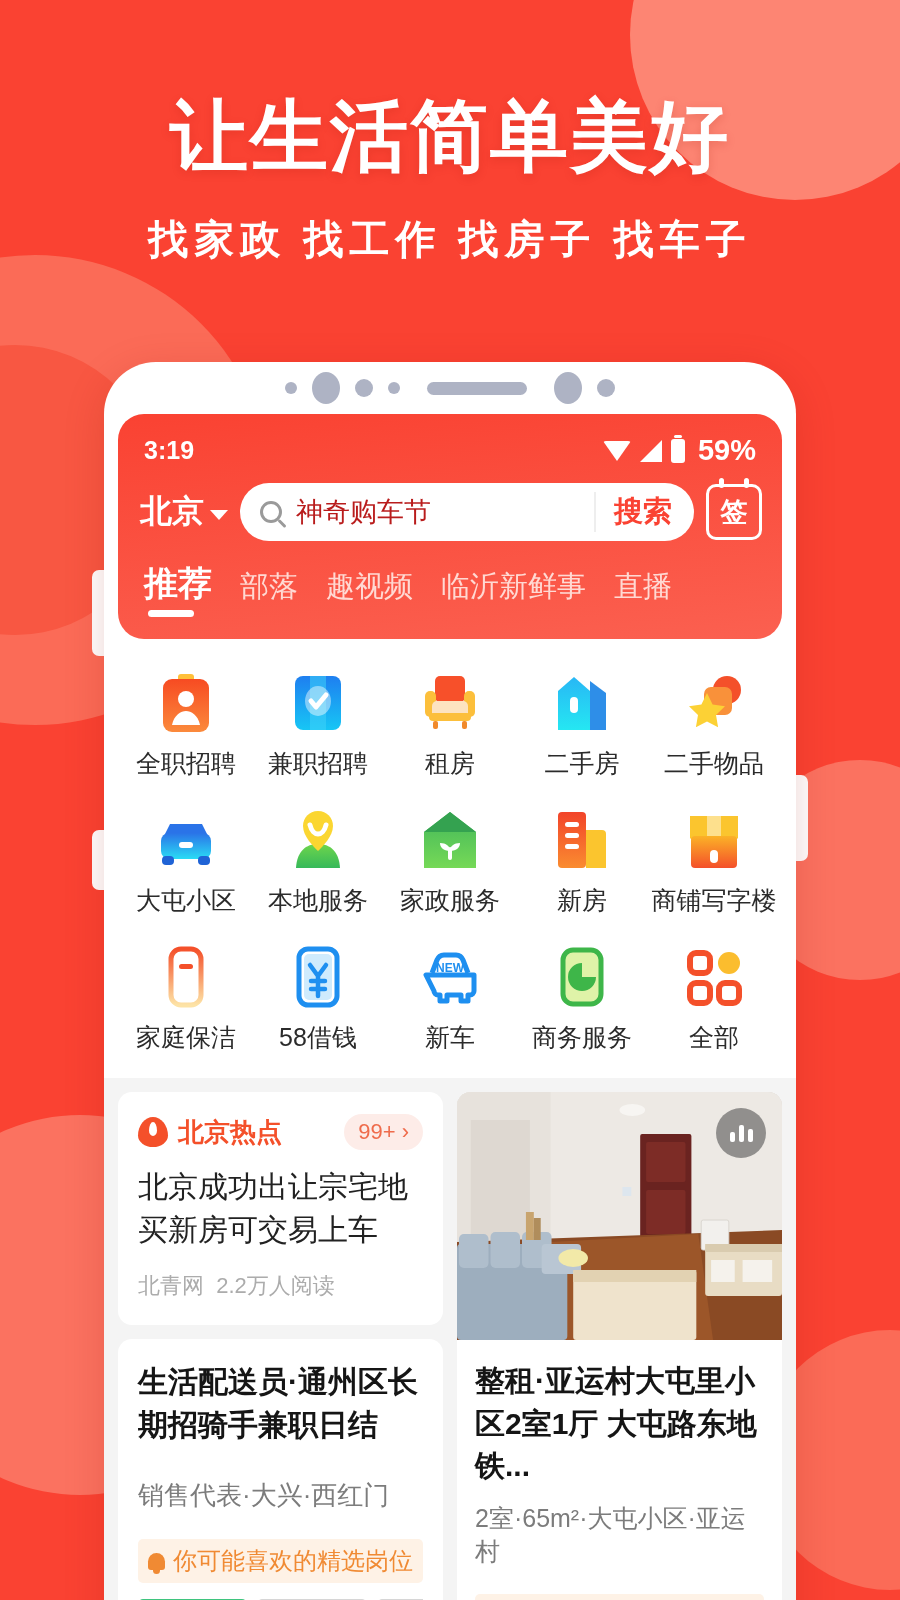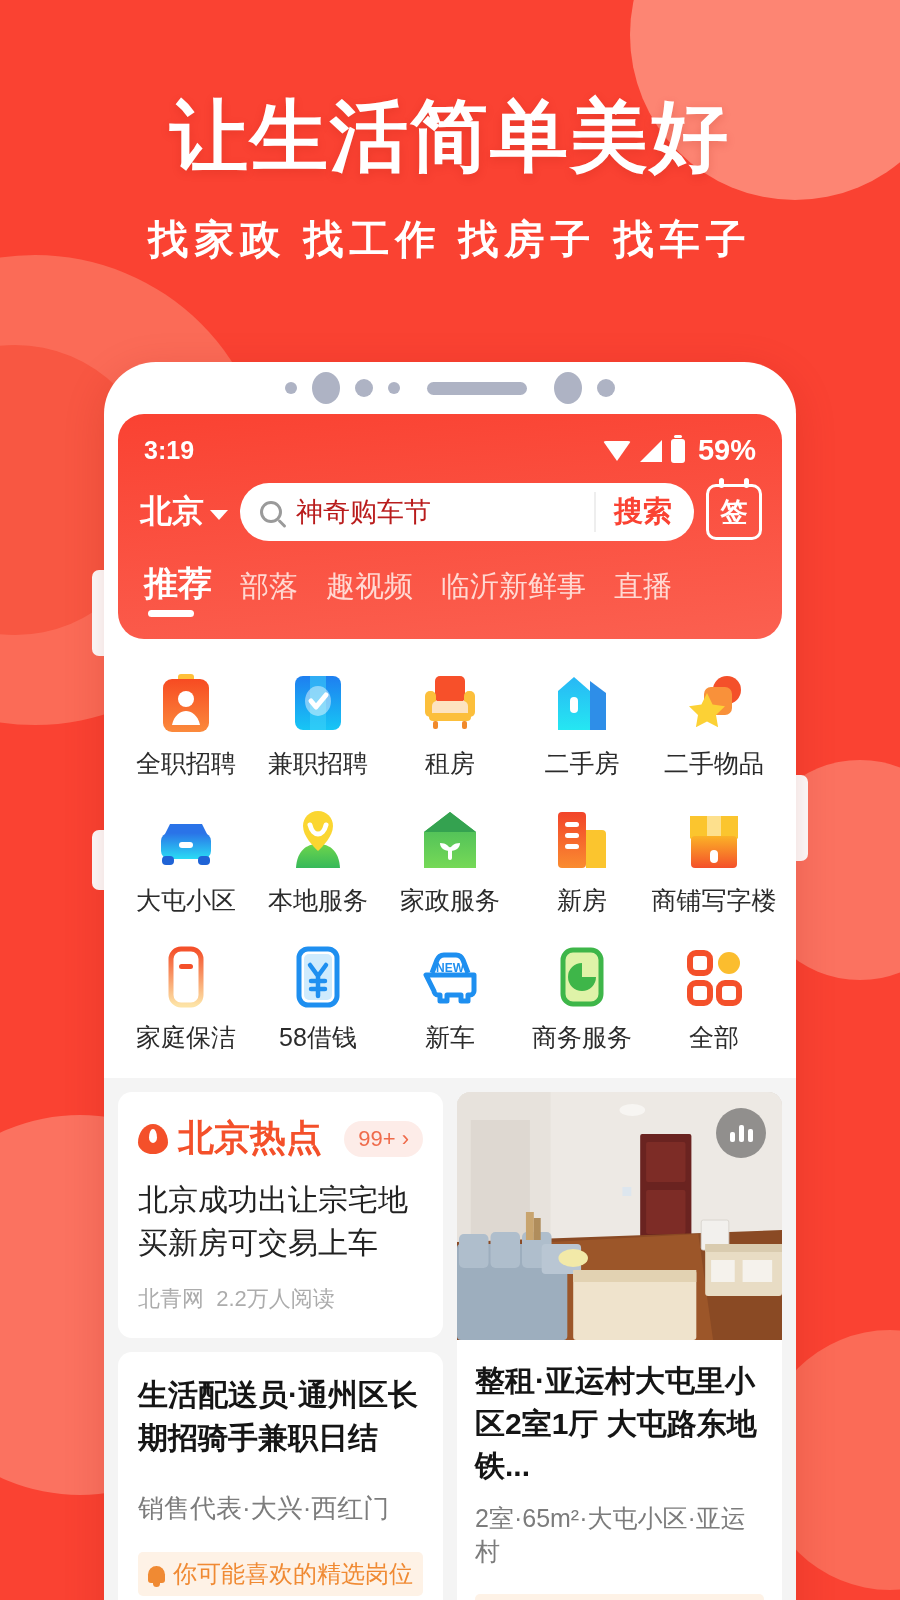--- a/index.html
+++ b/index.html
@@ -122,21 +122,21 @@
   .gicon { width: 64px; height: 64px; position: relative; margin-bottom: 12px; }
   .glabel { font-size: 25px; color: #2B2B2B; white-space: nowrap; }
 
   
   .feed { background: #F4F4F4; padding: 14px 14px 0 14px; display: flex; gap: 14px; }
   .col { flex: 1; min-width: 0; display: flex; flex-direction: column; gap: 14px; }
   .card { background: #fff; border-radius: 14px; overflow: hidden; }
 
   .news { padding: 22px 20px 24px 20px; }
   .newshead { display: flex; align-items: center; justify-content: space-between; margin-bottom: 16px;}
-  .newstitle { display: flex; align-items: center; gap: 10px; color: #F4502A; font-size: 36px; font-weight: 700;}
+  .newstitle { display: flex; align-items: center; gap: 10px; color: #F4502A; font-size: 26px; font-weight: 700;}
   .flame { width: 30px; height: 30px; background: #F4502A; border-radius: 50% 50% 50% 50% / 62% 62% 38% 38%; position: relative; }
   .flame::after { content:""; position:absolute; left:11px; top:5px; width:8px; height:14px; background:#fff; border-radius:50% 50% 50% 50% / 60% 60% 40% 40%;}
   .badge { background: #FDECE8; color: #EF6B4B; font-size: 22px; padding: 5px 14px; border-radius: 18px; white-space: nowrap;}
   .newsbody { font-size: 30px; color: #222; line-height: 1.42; font-weight: 500; }
   .newsmeta { margin-top: 20px; font-size: 22px; color: #ACACAC; }
 
   .job { padding: 22px 20px 22px 20px; }
   .jobtitle { font-size: 30px; font-weight: 700; color: #151515; line-height: 1.42; }
   .jobsub { margin-top: 32px; font-size: 26px; color: #7C7C7C; }
   .alert {

